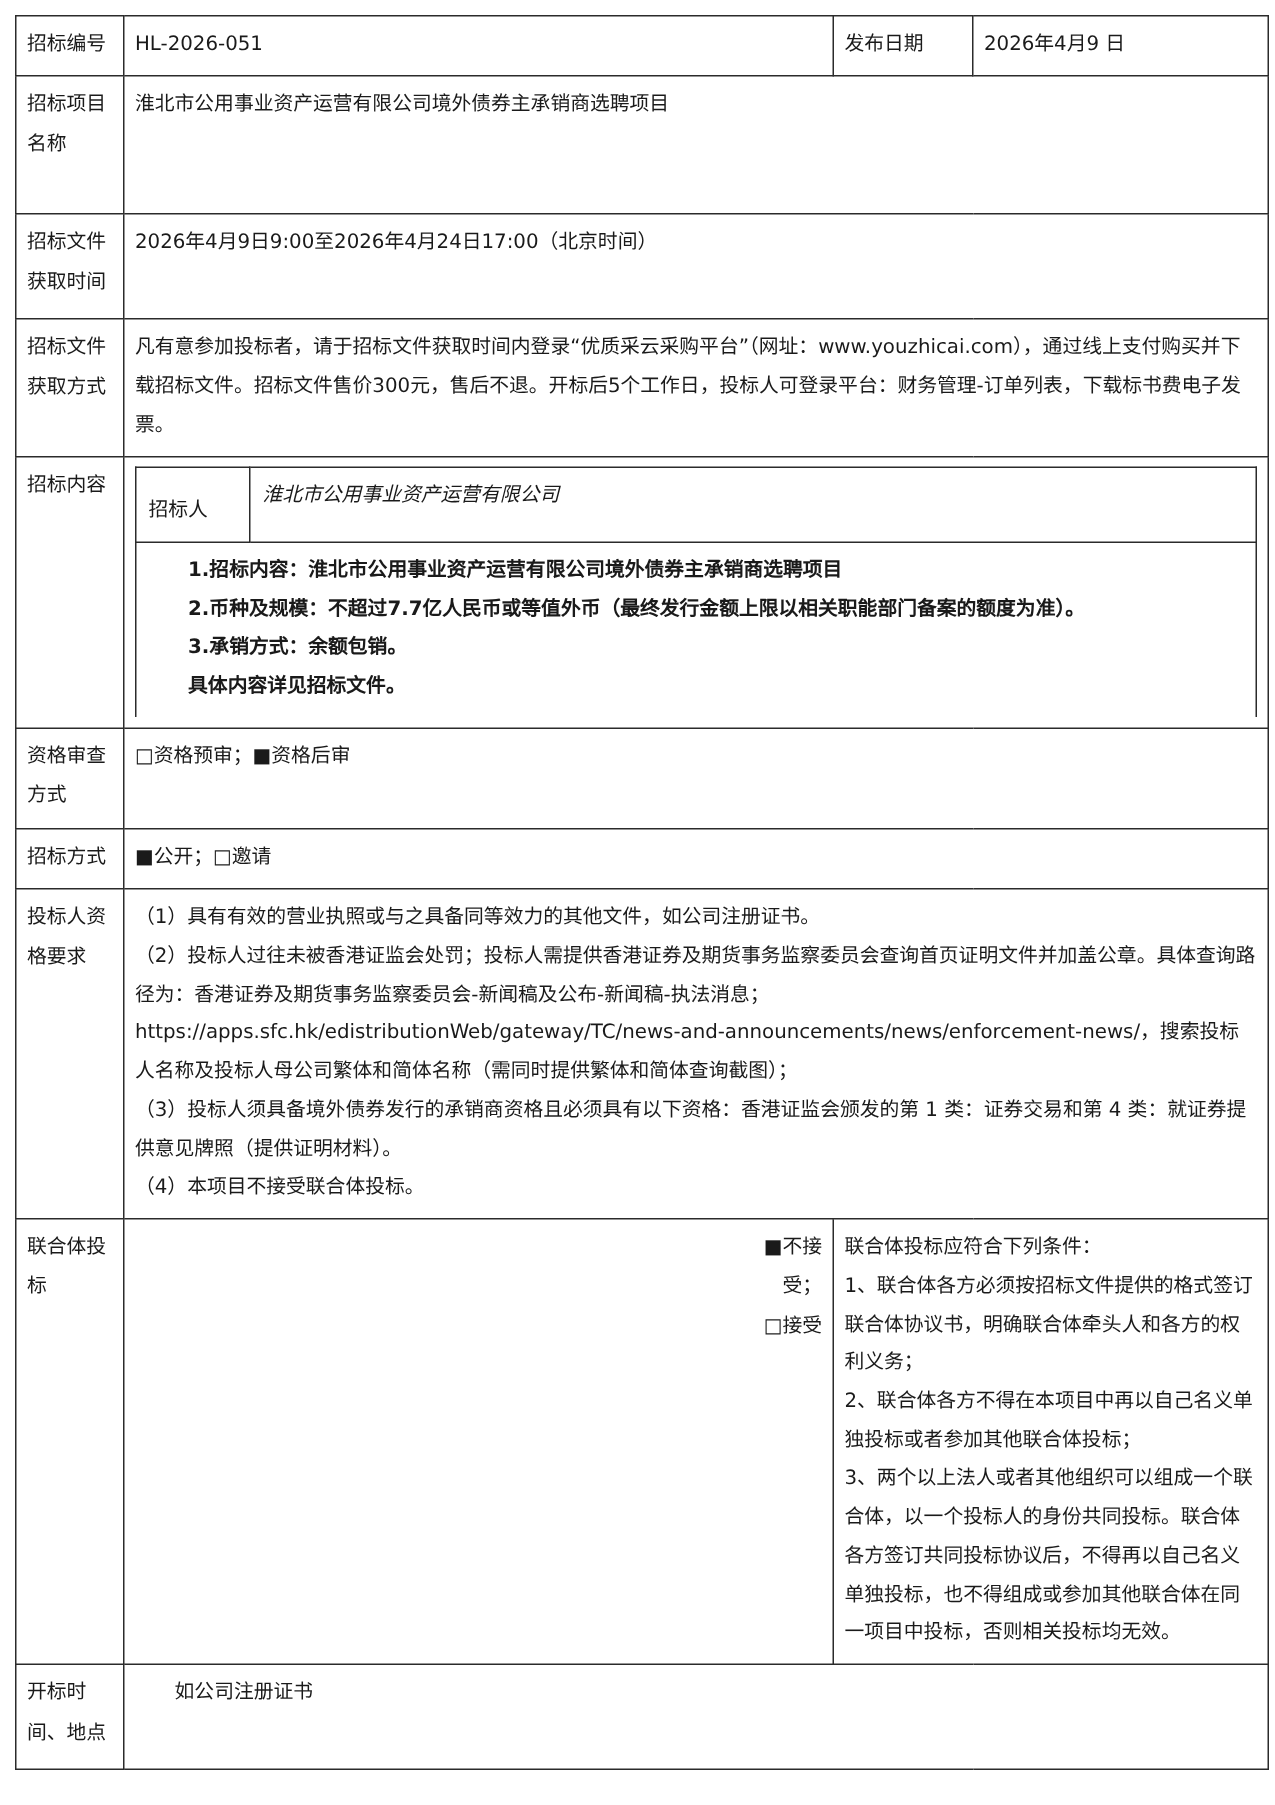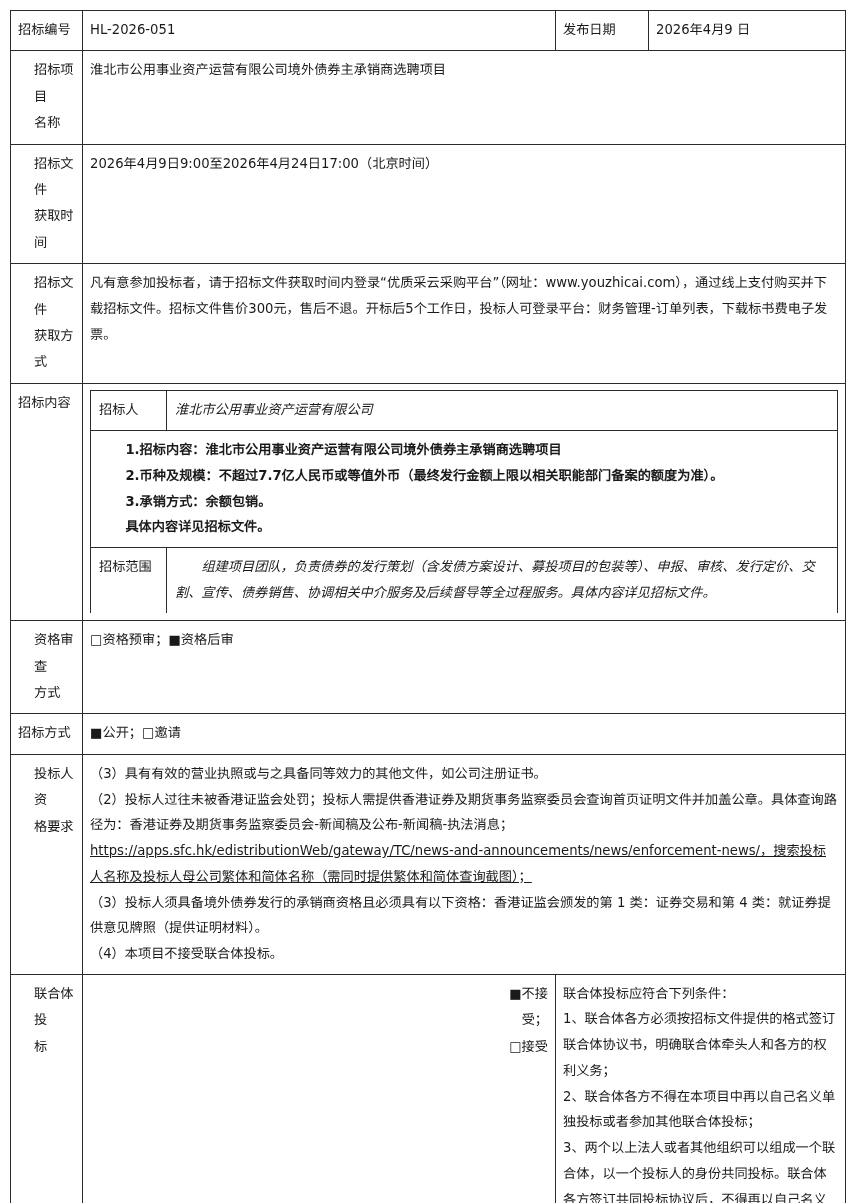--- a/index.html
+++ b/index.html
@@ -51,21 +51,21 @@
   td.subopt {
     width: 76px;
     line-height: 2.0;
     padding-left: 8px;
   }
 
   td.value {
     text-align: left;
   }
 
-  .line { display: block; margin-left: 16px; }
+  .line { display: block; }
   .indent1 { padding-left: 2.0em; display: block; font-weight: bold; }
   .indent-para { text-indent: 2.0em; display: block; }
   .para { display: block; }
 
   .nested {
     width: 100%;
     border-collapse: collapse;
     table-layout: fixed;
   }
   td.nest-holder {
@@ -75,42 +75,42 @@
   .nested td {
     border: 0;
     border-bottom: 1px solid #2b2b2b;
   }
   .nested tr:last-child td {
     border-bottom: 0;
   }
   .nested td.n-label {
     width: 76px;
     border-right: 1px solid #2b2b2b;
-    padding: 6px 6px 7px 8px;
+    padding: 16px 6px 7px 8px;
     line-height: 2.0;
     vertical-align: top;
   }
   .nested td.n-value {
     padding: 6px 8px 7px 8px;
     vertical-align: top;
     font-style: italic;
   }
   .nested td.n-full {
     padding: 6px 8px 7px 8px;
     vertical-align: top;
   }
 
   .minh-proj { min-height: 78px; }
   .minh-time { min-height: 56px; }
   .minh-scope { min-height: 52px; }
   .minh-qual { min-height: 50px; }
   .minh-open { min-height: 56px; }
 
   .chk { font-family: "DejaVu Sans", sans-serif; text-align: right; }
-  .url { letter-spacing: 0px; text-decoration: underline; }
+  .url { letter-spacing: 0px; }
 </style>
 </head>
 <body>
 
 <div class="page">
 
   <table class="bid-table">
     <colgroup>
       <col style="width:72px">
       <col>
@@ -174,28 +174,20 @@
             <td class="n-value">淮北市公用事业资产运营有限公司</td>
           </tr>
           <tr>
             <td class="n-full" colspan="2">
               <span class="indent1">1.招标内容：淮北市公用事业资产运营有限公司境外债券主承销商选聘项目</span>
               <span class="indent1">2.币种及规模：不超过7.7亿人民币或等值外币（最终发行金额上限以相关职能部门备案的额度为准）。</span>
               <span class="indent1">3.承销方式：余额包销。</span>
               <span class="indent1">具体内容详见招标文件。</span>
             </td>
           </tr>
-          <tr>
-            <td class="n-label">招标范围</td>
-            <td class="n-value">
-              <div class="minh-scope">
-                <span class="indent-para">组建项目团队，负责债券的发行策划（含发债方案设计、募投项目的包装等）、申报、审核、发行定价、交割、宣传、债券销售、协调相关中介服务及后续督导等全过程服务。具体内容详见招标文件。</span>
-              </div>
-            </td>
-          </tr>
         </tbody>
             </table>
       </td>
     </tr>
 
     <tr>
       <td class="label">
         <span class="line">资格审查</span>
         <span class="line">方式</span>
       </td>
@@ -210,21 +202,21 @@
       <td class="label">招标方式</td>
       <td class="value chk" colspan="3">■公开；□邀请</td>
     </tr>
 
     <tr>
       <td class="label">
         <span class="line">投标人资</span>
         <span class="line">格要求</span>
       </td>
       <td class="value" colspan="3">
-        <span class="para">（3）具有有效的营业执照或与之具备同等效力的其他文件，如公司注册证书。</span>
+        <span class="para">（1）具有有效的营业执照或与之具备同等效力的其他文件，如公司注册证书。</span>
         <span class="para">（2）投标人过往未被香港证监会处罚；投标人需提供香港证券及期货事务监察委员会查询首页证明文件并加盖公章。具体查询路径为：香港证券及期货事务监察委员会-新闻稿及公布-新闻稿-执法消息；</span>
         <span class="para url">https://apps.sfc.hk/edistributionWeb/gateway/TC/news-and-announcements/news/enforcement-news/，搜索投标人名称及投标人母公司繁体和简体名称（需同时提供繁体和简体查询截图）；</span>
         <span class="para">（3）投标人须具备境外债券发行的承销商资格且必须具有以下资格：香港证监会颁发的第 1 类：证券交易和第 4 类：就证券提供意见牌照（提供证明材料）。</span>
         <span class="para">（4）本项目不接受联合体投标。</span>
       </td>
     </tr>
 
     <tr>
       <td class="label">
         <span class="line">联合体投</span>

